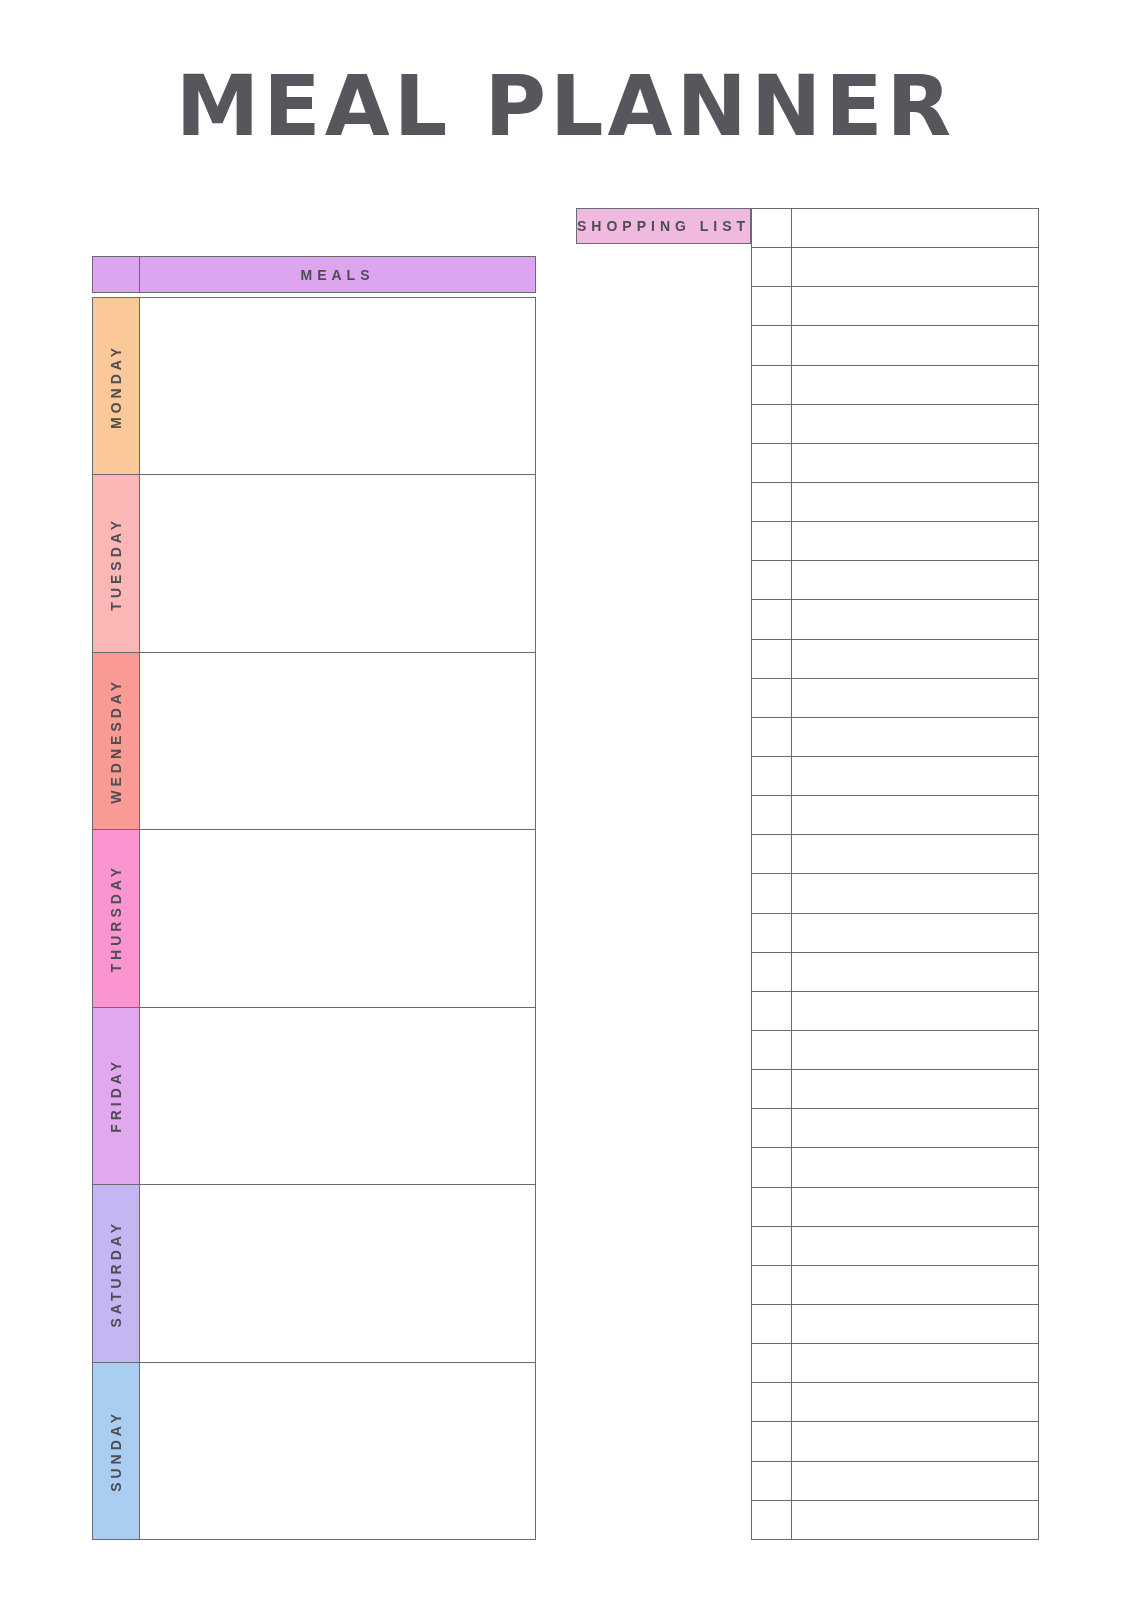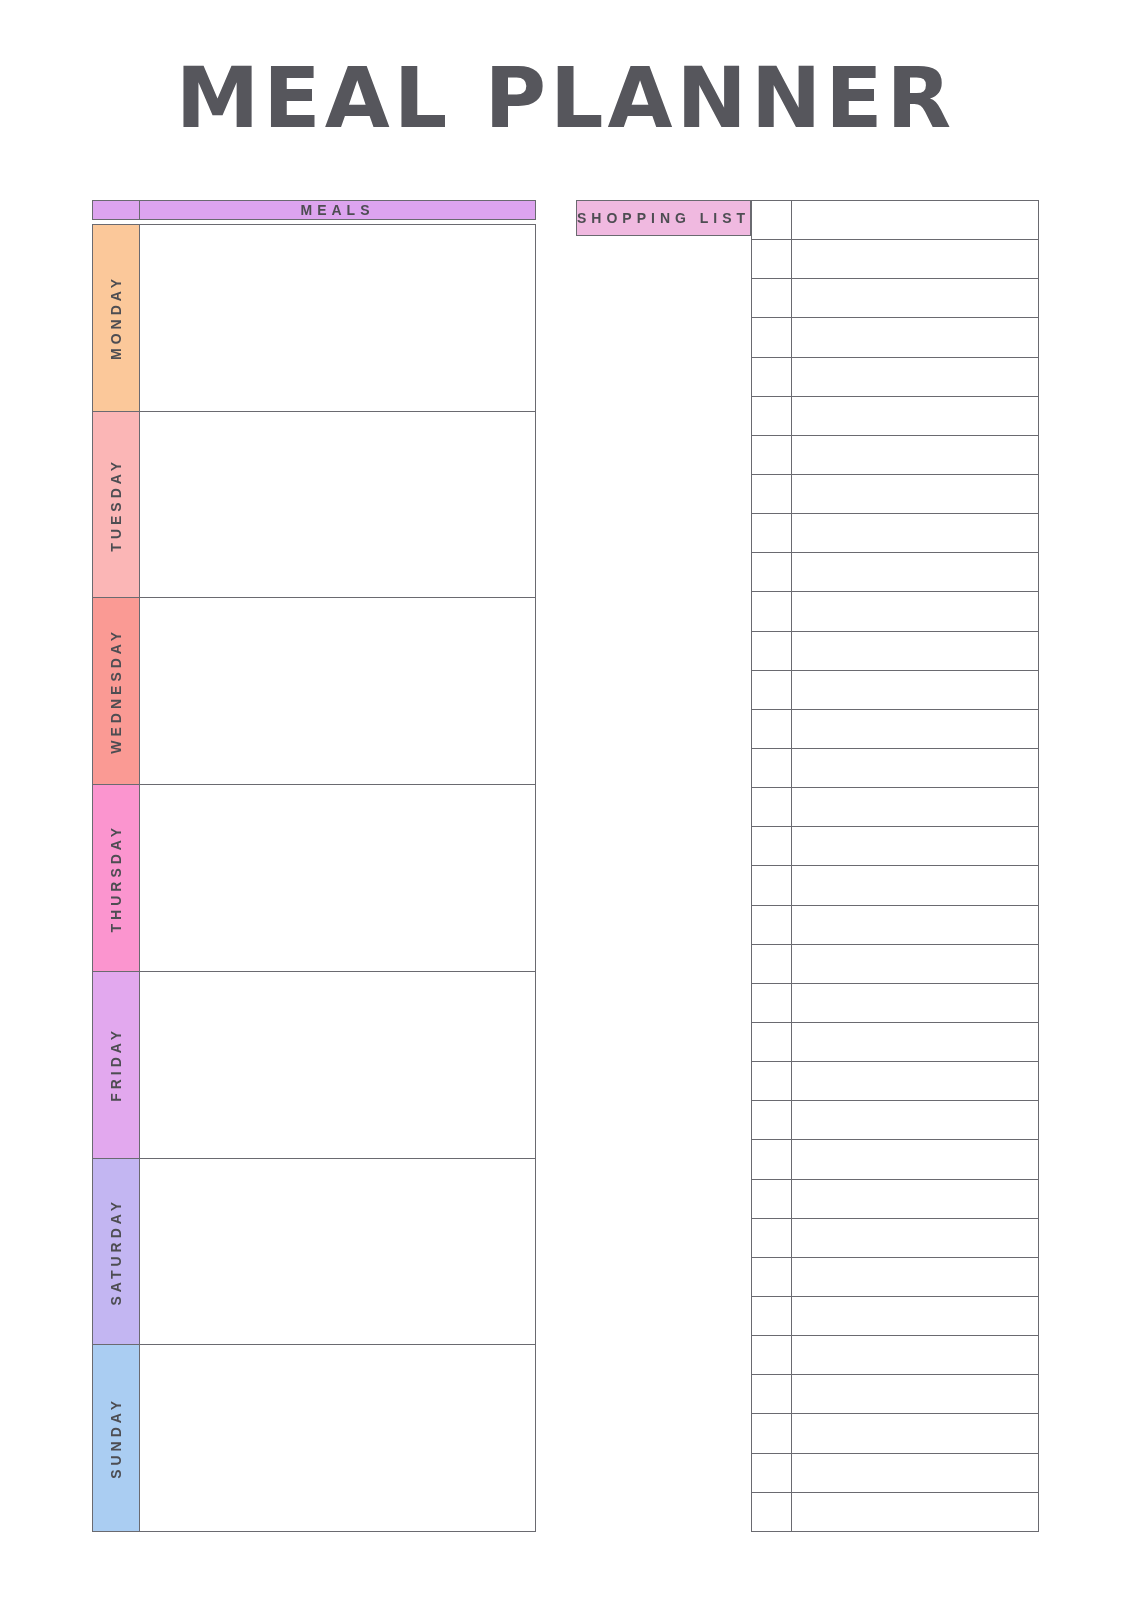--- a/index.html
+++ b/index.html
@@ -23,21 +23,21 @@
     box-sizing: border-box;
   }
 
   .title {
     text-align: center;
     font-family: "DejaVu Sans", sans-serif;
     font-weight: 700;
     font-size: 84px;
     letter-spacing: 4px;
     color: #56565c;
-    margin: 4px;
+    margin: 12px;
     padding-top: 52px;
     line-height: 1;
   }
 
   .content {
     position: absolute;
     top: 196px;
     left: 92px;
     right: 92px;
     bottom: 72px;
@@ -47,22 +47,23 @@
 
   
   .meals-panel {
     width: 444px;
     display: flex;
     flex-direction: column;
   }
 
   .meals-header {
     display: flex;
-    height: 20px;
+    height: 37px;
     margin-bottom: 4px;
+    margin-top: 48px;
   }
   .meals-header-corner {
     width: 48px;
     background: #dda4ef;
     border: 1px solid #6a6a70;
     box-sizing: border-box;
   }
   .meals-header-label {
     flex: 1;
     background: #dda4ef;

